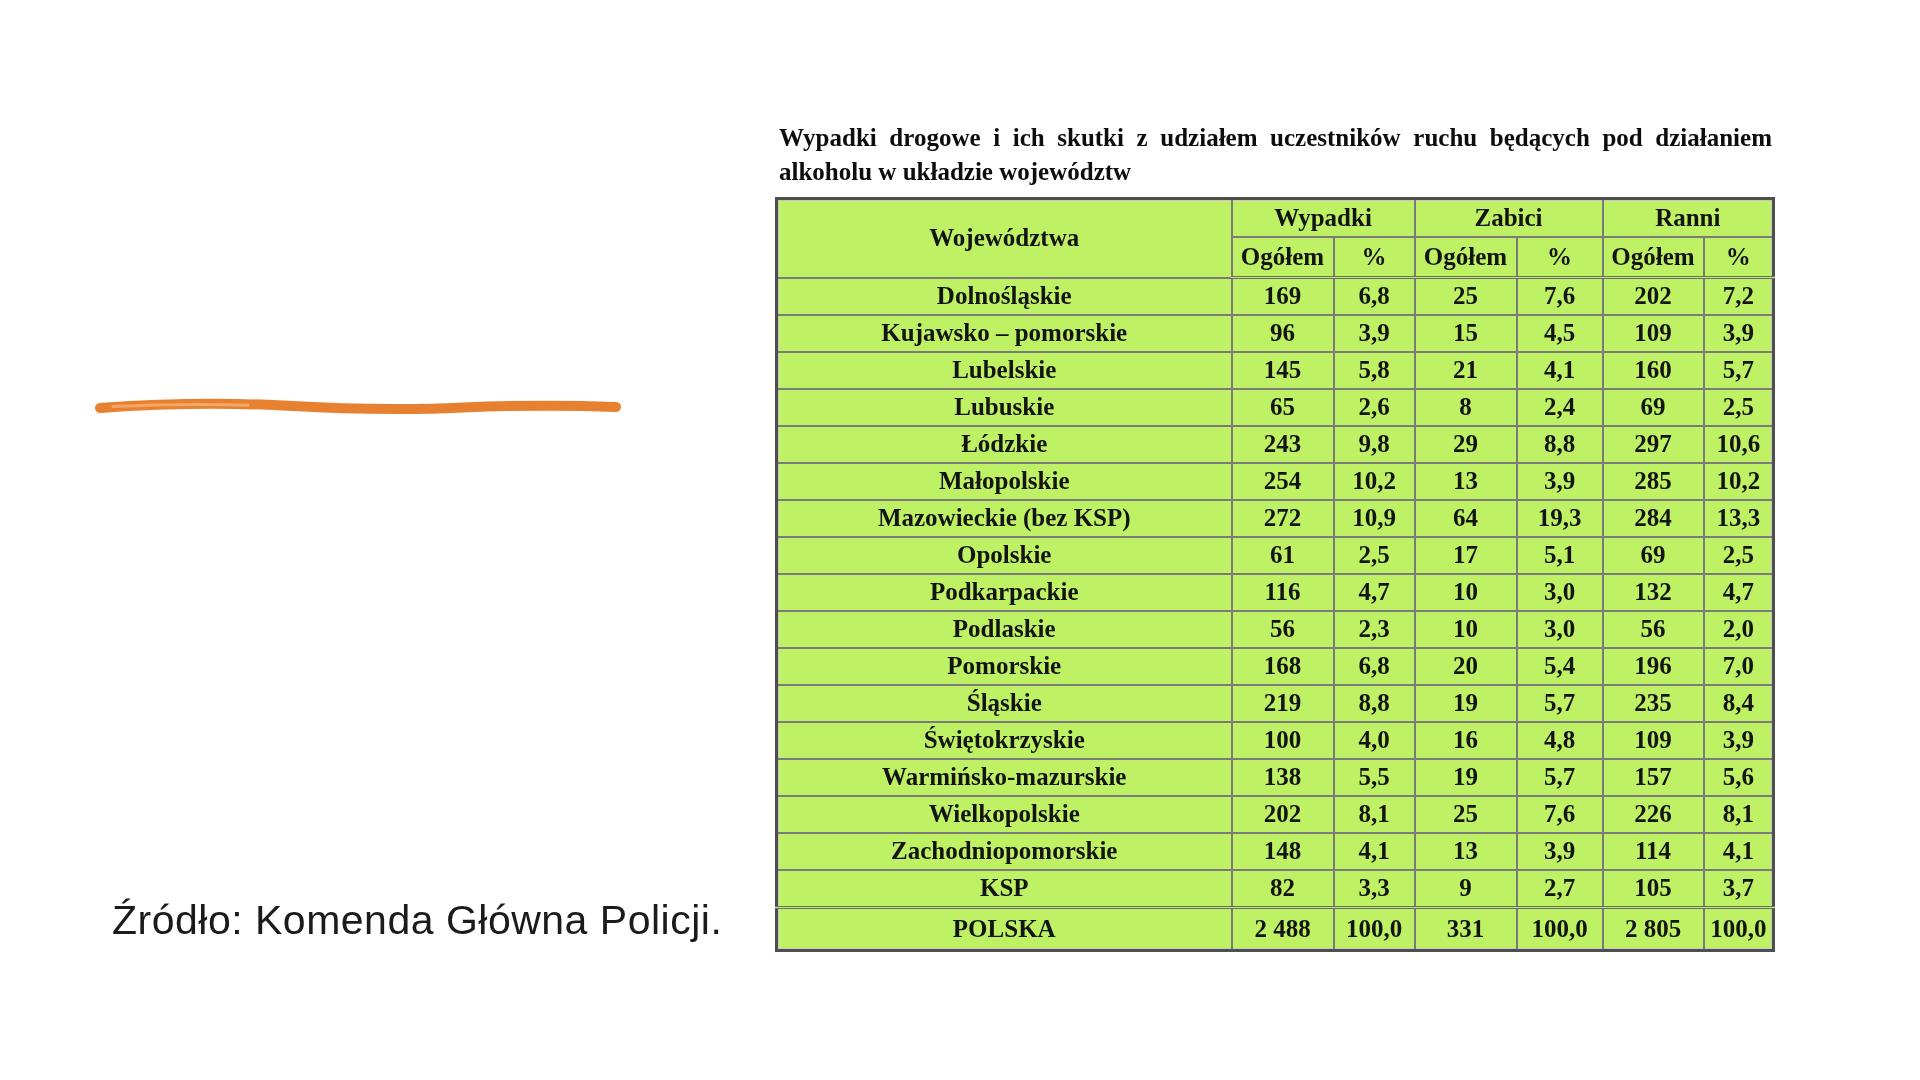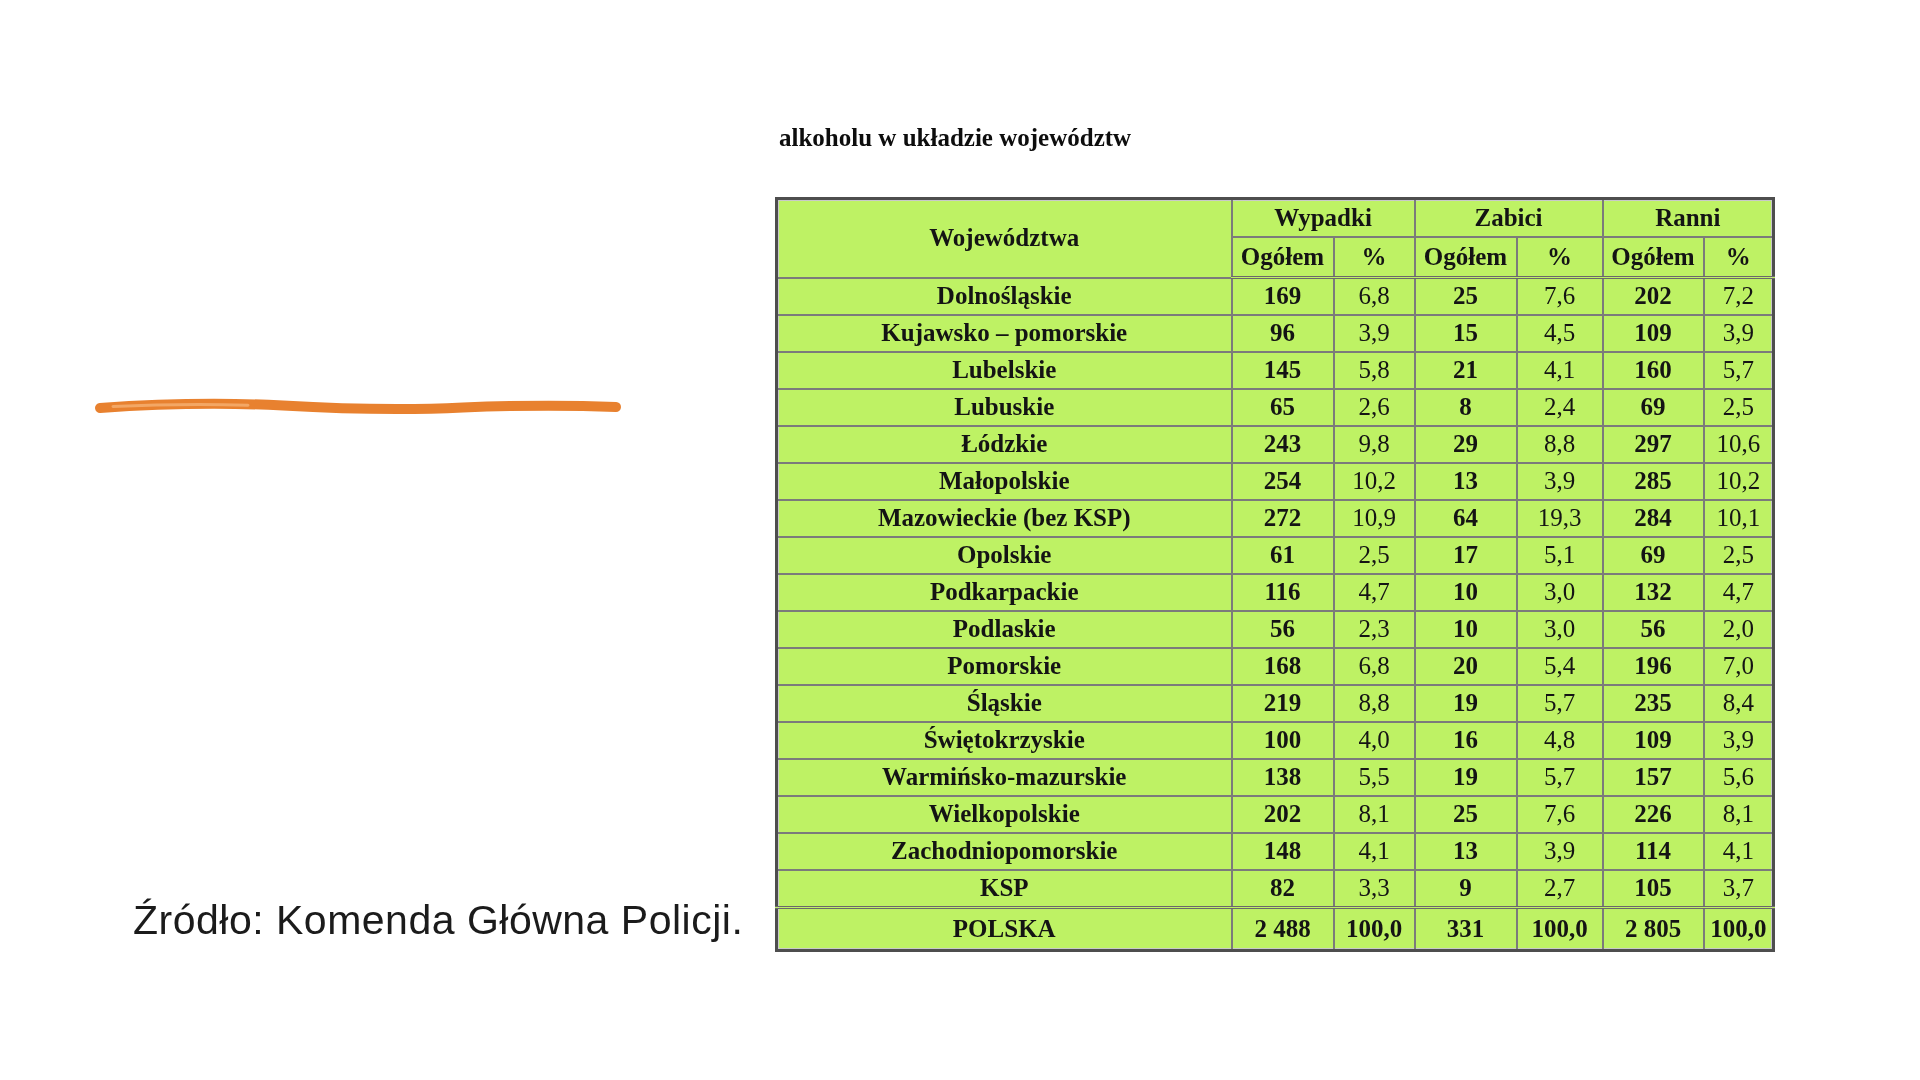--- a/index.html
+++ b/index.html
@@ -54,51 +54,51 @@
   tbody td         { height: 35px; }
   tr.total-row td  { height: 40px; font-weight: bold; text-align: center;
                      border-top: 3px double #6a6a6a; }
   td.name {
     text-align: center;
     padding-left: 10px;
     font-weight: bold;
   }
   td.num { text-align: center; }
   td.num.total { font-weight: bold; }
-  td.num.pct   { font-weight: normal; margin-left: 20px; }
+  td.num.pct   { font-weight: bold; margin-left: 20px; }
   .gl { border-left-width: 3px; }   
 
   
   .marker-wrap {
     position: absolute;
     left: 93px; top: 395px;
     width: 530px; height: 24px;
   }
   .source-note {
     position: absolute;
     left: 112px; top: 897px;
     font-family: "Liberation Sans", sans-serif;
     font-size: 41px;
     letter-spacing: 0.5px;
     color: #1b1b1b;
     white-space: nowrap;
-    margin-left: 21px;
   }
 </style>
 </head>
 <body>
 
 <div class="marker-wrap">
   <svg width="530" height="24" viewBox="0 0 530 24">
     <path d="M7,13 C70,8.5 130,7.5 190,10.5 C250,14 310,15.5 370,12.5 C430,10 487,10.5 523,12" fill="none" stroke-width="10" stroke-linecap="round" stroke="#e8812f"></path>
     <path d="M20,11.5 C65,9.5 105,9 155,10.2" fill="none" stroke-width="3" stroke-linecap="round" stroke="#f3a765"></path>
   </svg>
 </div>
 
 <div class="slide-title">
+  <div class="l1">Wypadki drogowe i ich skutki z udziałem uczestników ruchu będących pod działaniem</div>
   <div class="l2">alkoholu w układzie województw</div>
 </div>
 
 <table class="stats">
   <colgroup>
     <col style="width:455px">
     <col style="width:102px">
     <col style="width:81px">
     <col style="width:102px">
     <col style="width:86px">
@@ -177,21 +177,21 @@
     <td class="num total gl">285</td>
     <td class="num pct">10,2</td>
   </tr>
       <tr>
     <td class="name">Mazowieckie (bez KSP)</td>
     <td class="num total gl">272</td>
     <td class="num pct">10,9</td>
     <td class="num total gl">64</td>
     <td class="num pct">19,3</td>
     <td class="num total gl">284</td>
-    <td class="num pct">10,1</td>
+    <td class="num pct">13,3</td>
   </tr>
       <tr>
     <td class="name">Opolskie</td>
     <td class="num total gl">61</td>
     <td class="num pct">2,5</td>
     <td class="num total gl">17</td>
     <td class="num pct">5,1</td>
     <td class="num total gl">69</td>
     <td class="num pct">2,5</td>
   </tr>

